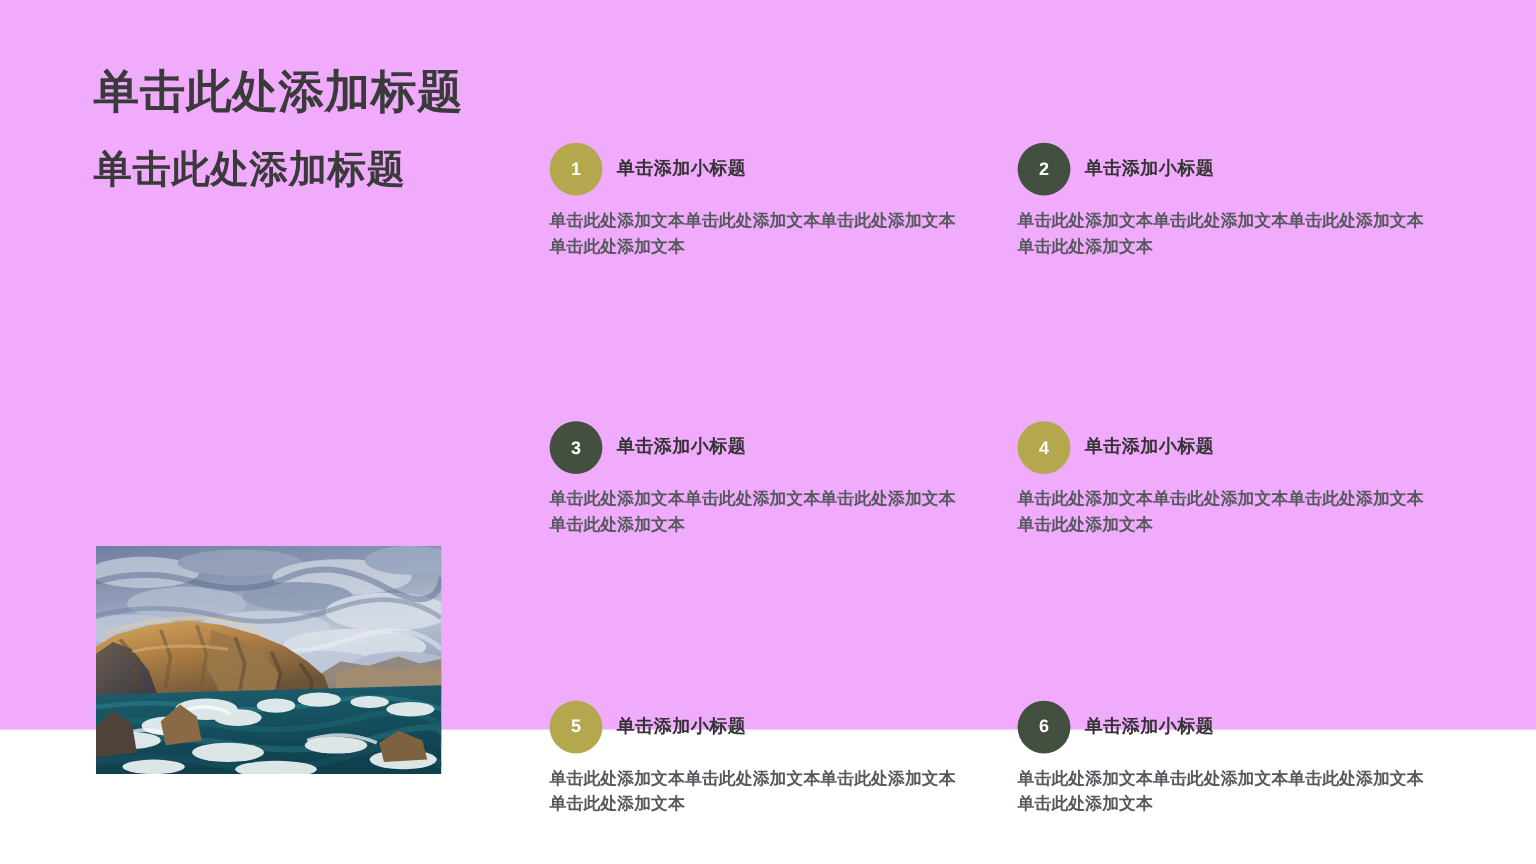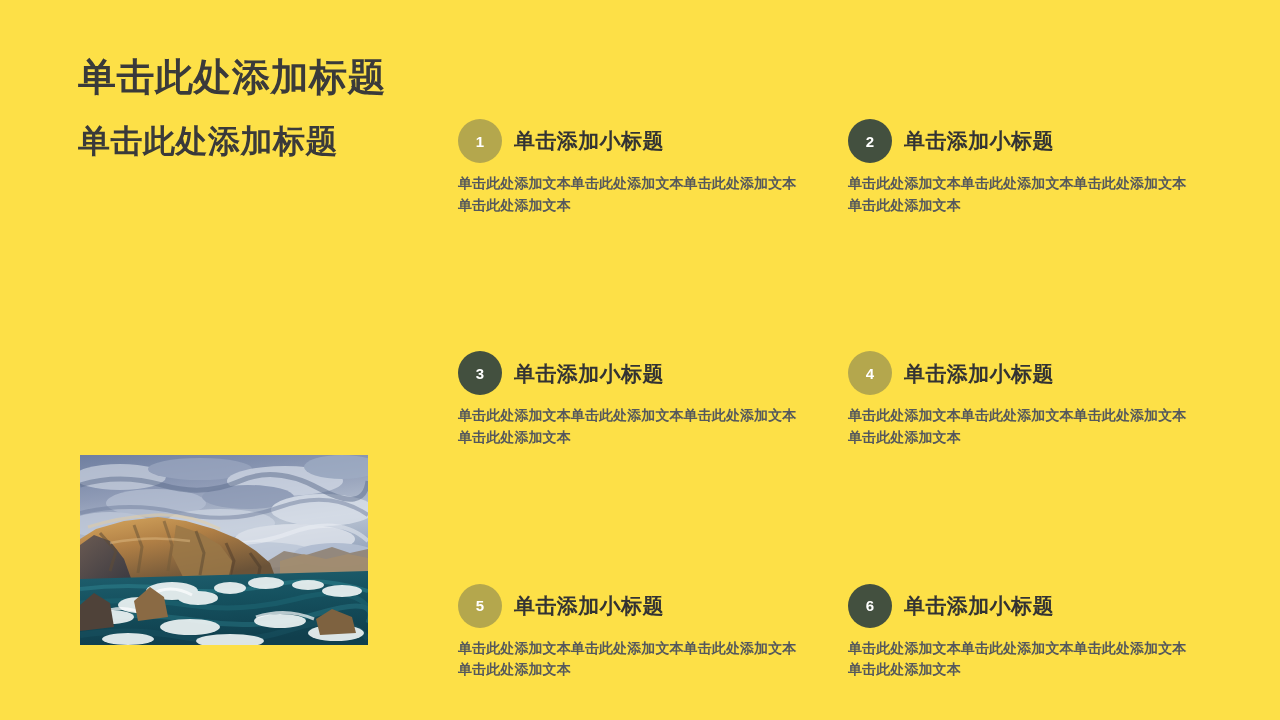--- a/index.html
+++ b/index.html
@@ -11,22 +11,22 @@
     height: 720px;
     background: #ffffff;
     font-family: "Liberation Sans", "DejaVu Sans", sans-serif;
     overflow: hidden;
     position: relative;
   }
 
   .slide {
     position: relative;
     width: 1280px;
-    height: 720px;
-    background: #fde047;
+    height: 608px;
+    background: #f0abfc;
   }
 
   
   .left-col {
     position: absolute;
     left: 78px;
     top: 56px;
     width: 340px;
   }
 
@@ -94,21 +94,21 @@
     justify-content: center;
     color: #ffffff;
     font-size: 15px;
     font-weight: bold;
     line-height: 1;
   }
   .badge.gold { background: #b4a74d; }
   .badge.dark { background: #43503f; }
 
   .item-title {
-    font-size: 21px;
+    font-size: 15px;
     font-weight: bold;
     color: #333333;
     letter-spacing: 0.4px;
     line-height: 1.1;
     white-space: nowrap;
   }
 
   .item-body {
     margin-top: 9px;
     font-size: 14px;

